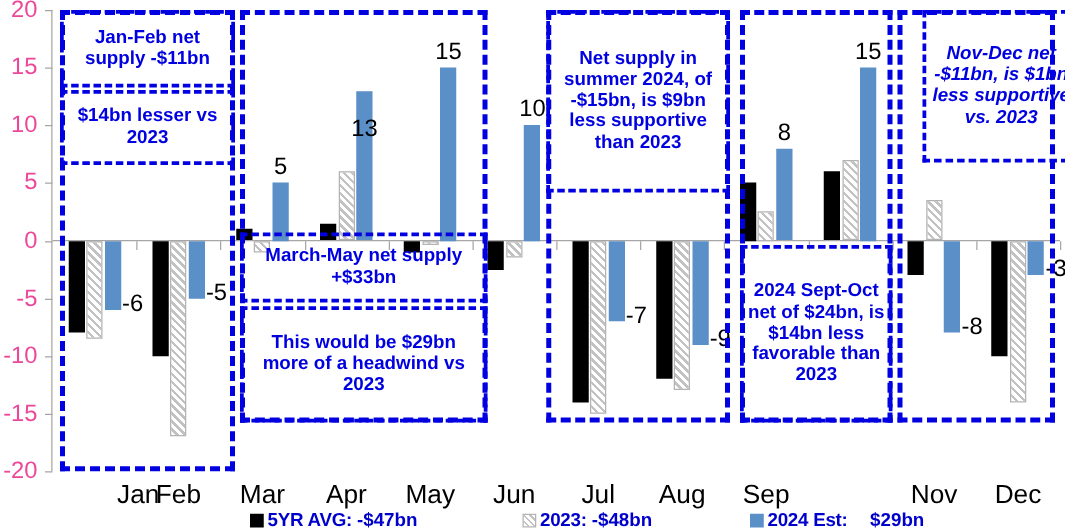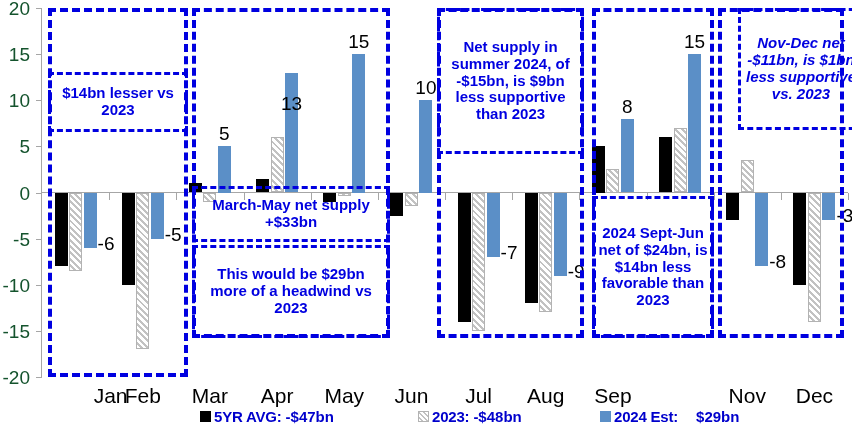--- a/index.html
+++ b/index.html
@@ -13,21 +13,21 @@
   }
 
   #chart-root { position:absolute; left:0; top:0; width:852px; height:424px; }
 
   
   .y-axis-label {
     position:absolute;
     right: 0;
     transform: translateY(-50%);
     font-size: 19px;
-    color:#14532d;
+    color:#ec4899;
     text-align:right;
     white-space:nowrap;
     line-height:1;
   }
   #y-axis-area { position:absolute; left:0; top:0; width:42px; height:390px; }
   #y-axis-line {
     position:absolute; left:41px; top:8px; width:1px; height:369px;
     background:#a6a6a6;
   }
   .y-tick { position:absolute; left:36px; width:6px; height:1px; background:#a6a6a6; }
@@ -216,26 +216,27 @@
         <span class="legend-val" style="margin-left: 18px;">$29bn</span>
       </div>
     </div>
 
   <div class="ann-box no-text group-frame" style="left:48px;  top:8px;  width:140px; height:369px;"></div>
   <div class="ann-box no-text group-frame" style="left:192px; top:8px;  width:198px; height:330px;"></div>
   <div class="ann-box no-text group-frame" style="left:437px; top:8px;  width:147px; height:330px;"></div>
   <div class="ann-box no-text group-frame" style="left:592px; top:8px;  width:122px; height:330px;"></div>
   <div class="ann-box no-text group-frame" style="left:718px; top:8px;  width:126px; height:330px;"></div>
 
+  <div class="ann-box" style="left:48px; top:8px; width:140px; height:62px; font-size:15px;">Jan-Feb net supply -$11bn</div>
 
   <div class="ann-box" style="left:48px; top:72px; width:140px; height:60px; font-size:15px;">$14bn lesser vs 2023</div>
 
   <div class="ann-box" style="left:192px; top:186px; width:198px; height:56px; font-size:15px;">March-May net supply +$33bn</div>
 
   <div class="ann-box" style="left:192px; top:245px; width:198px; height:93px; font-size:15px;">This would be $29bn more of a headwind vs 2023</div>
 
   <div class="ann-box" style="left:437px; top:8px; width:147px; height:146px; font-size:15px;">Net supply in summer 2024, of -$15bn, is $9bn less supportive than 2023</div>
 
-  <div class="ann-box" style="left:592px; top:196px; width:122px; height:142px; font-size:15px;">2024 Sept-Jun net of $24bn, is $14bn less favorable than 2023</div>
+  <div class="ann-box" style="left:592px; top:196px; width:122px; height:142px; font-size:15px;">2024 Sept-Oct net of $24bn, is $14bn less favorable than 2023</div>
 
   <div class="ann-box" style="left:738px; top:8px; width:126px; height:122px; font-size:15px;font-style:italic;">Nov-Dec net -$11bn, is $1bn less supportive vs. 2023</div>
 
 </div>
 
 </body></html>

